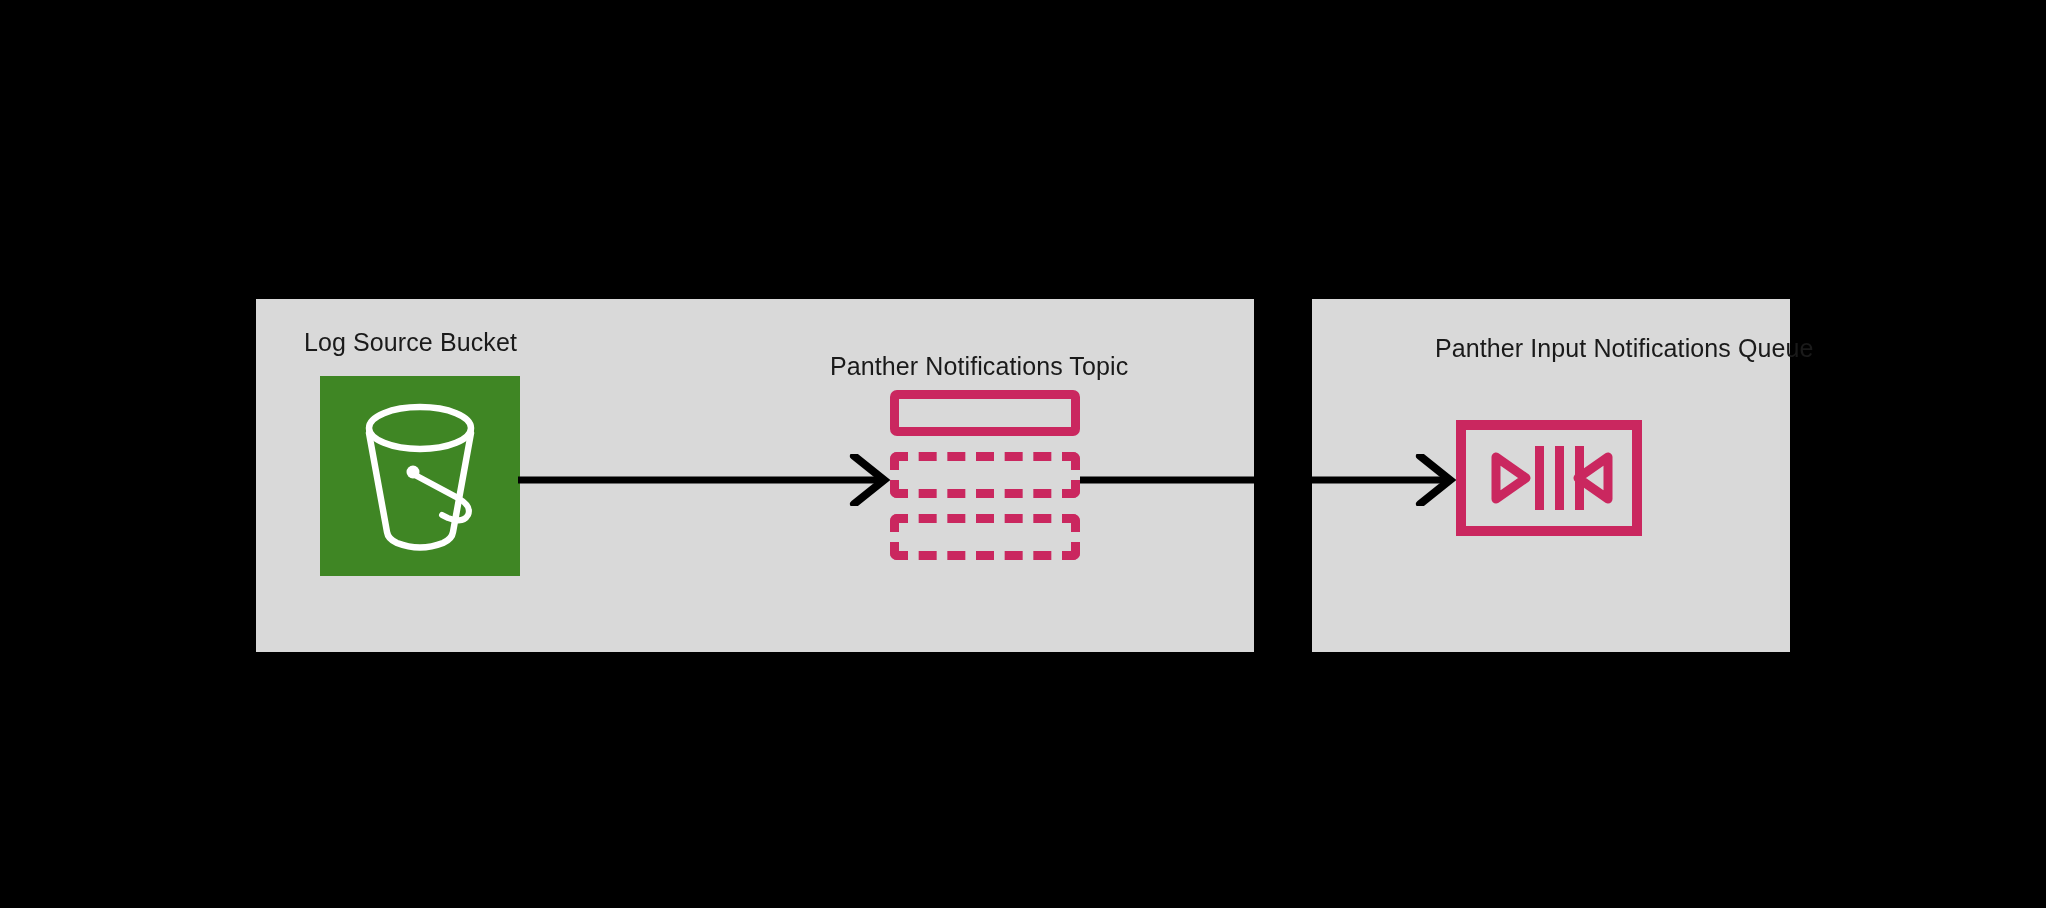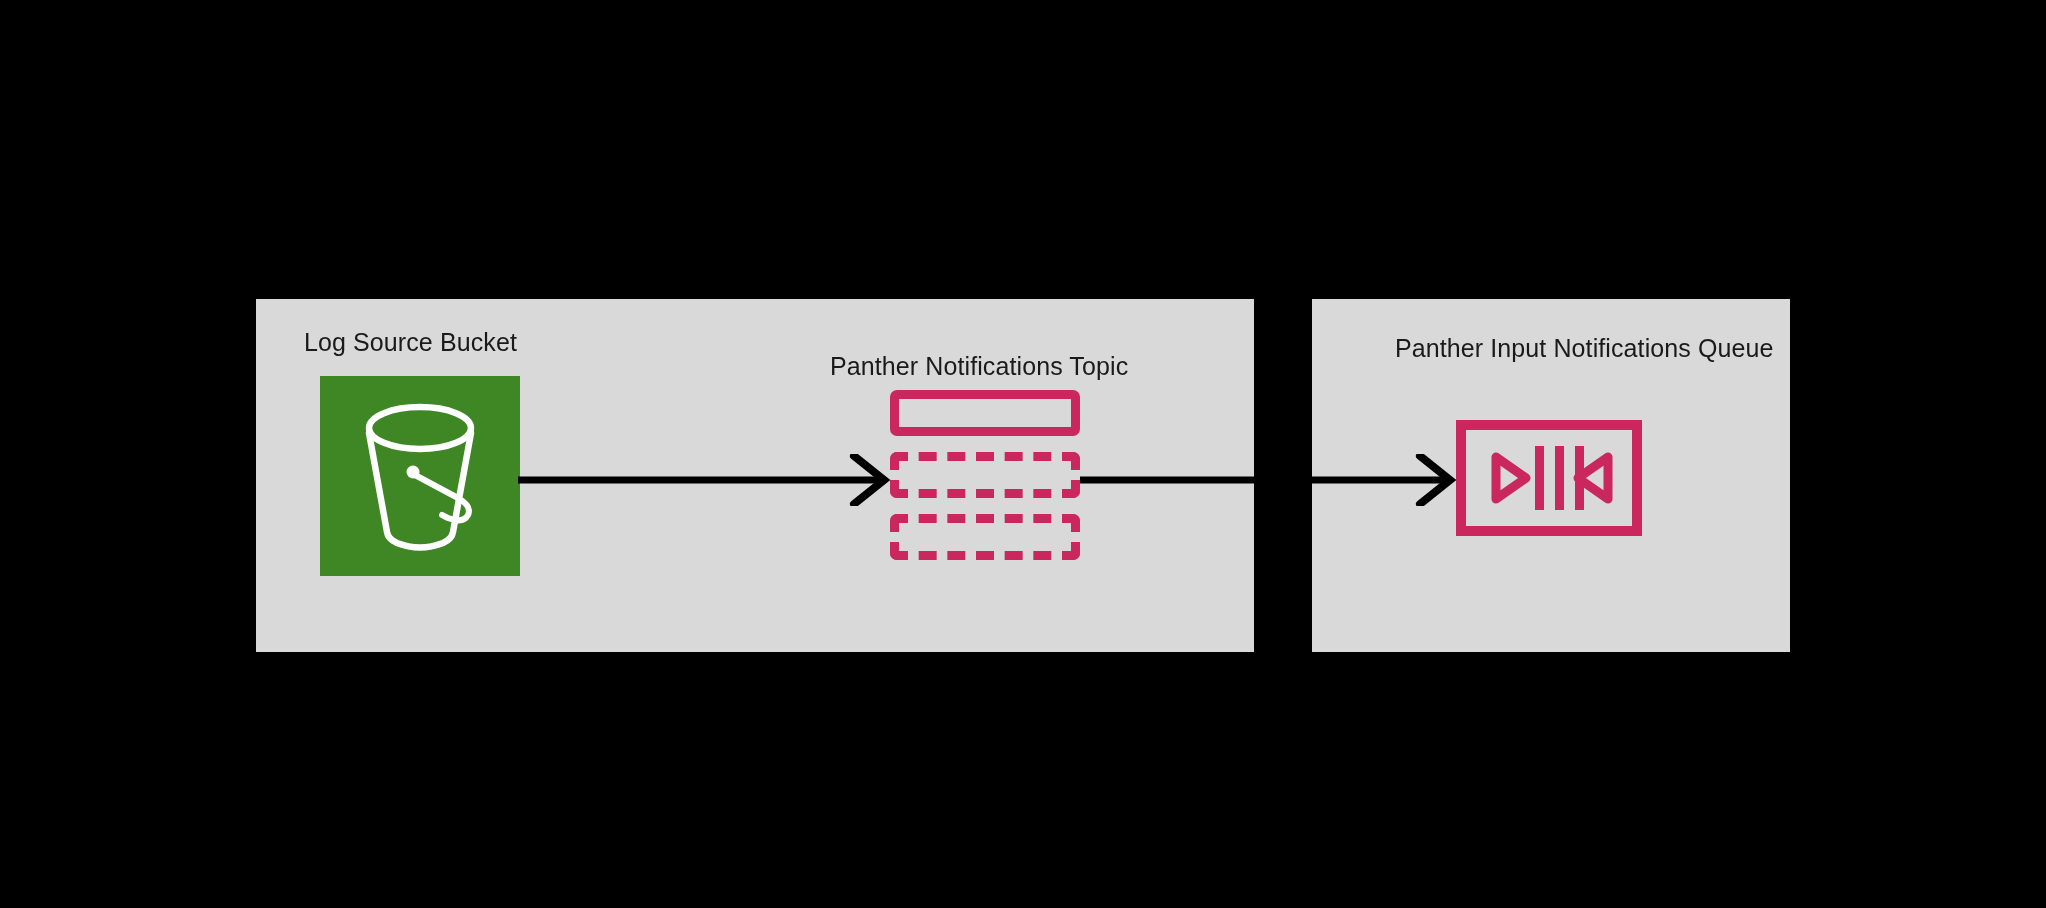--- a/index.html
+++ b/index.html
@@ -47,21 +47,21 @@
   }
   #label-bucket {
     left: 304px;
     top: 328px;
   }
   #label-topic {
     left: 830px;
     top: 352px;
   }
   #label-queue {
-    left: 1395px;
+    left: 1435px;
     top: 334px;
     text-align: center;
   }
 
   
   #icon-s3 {
     position: absolute;
     left: 320px;
     top: 376px;
     width: 200px;

